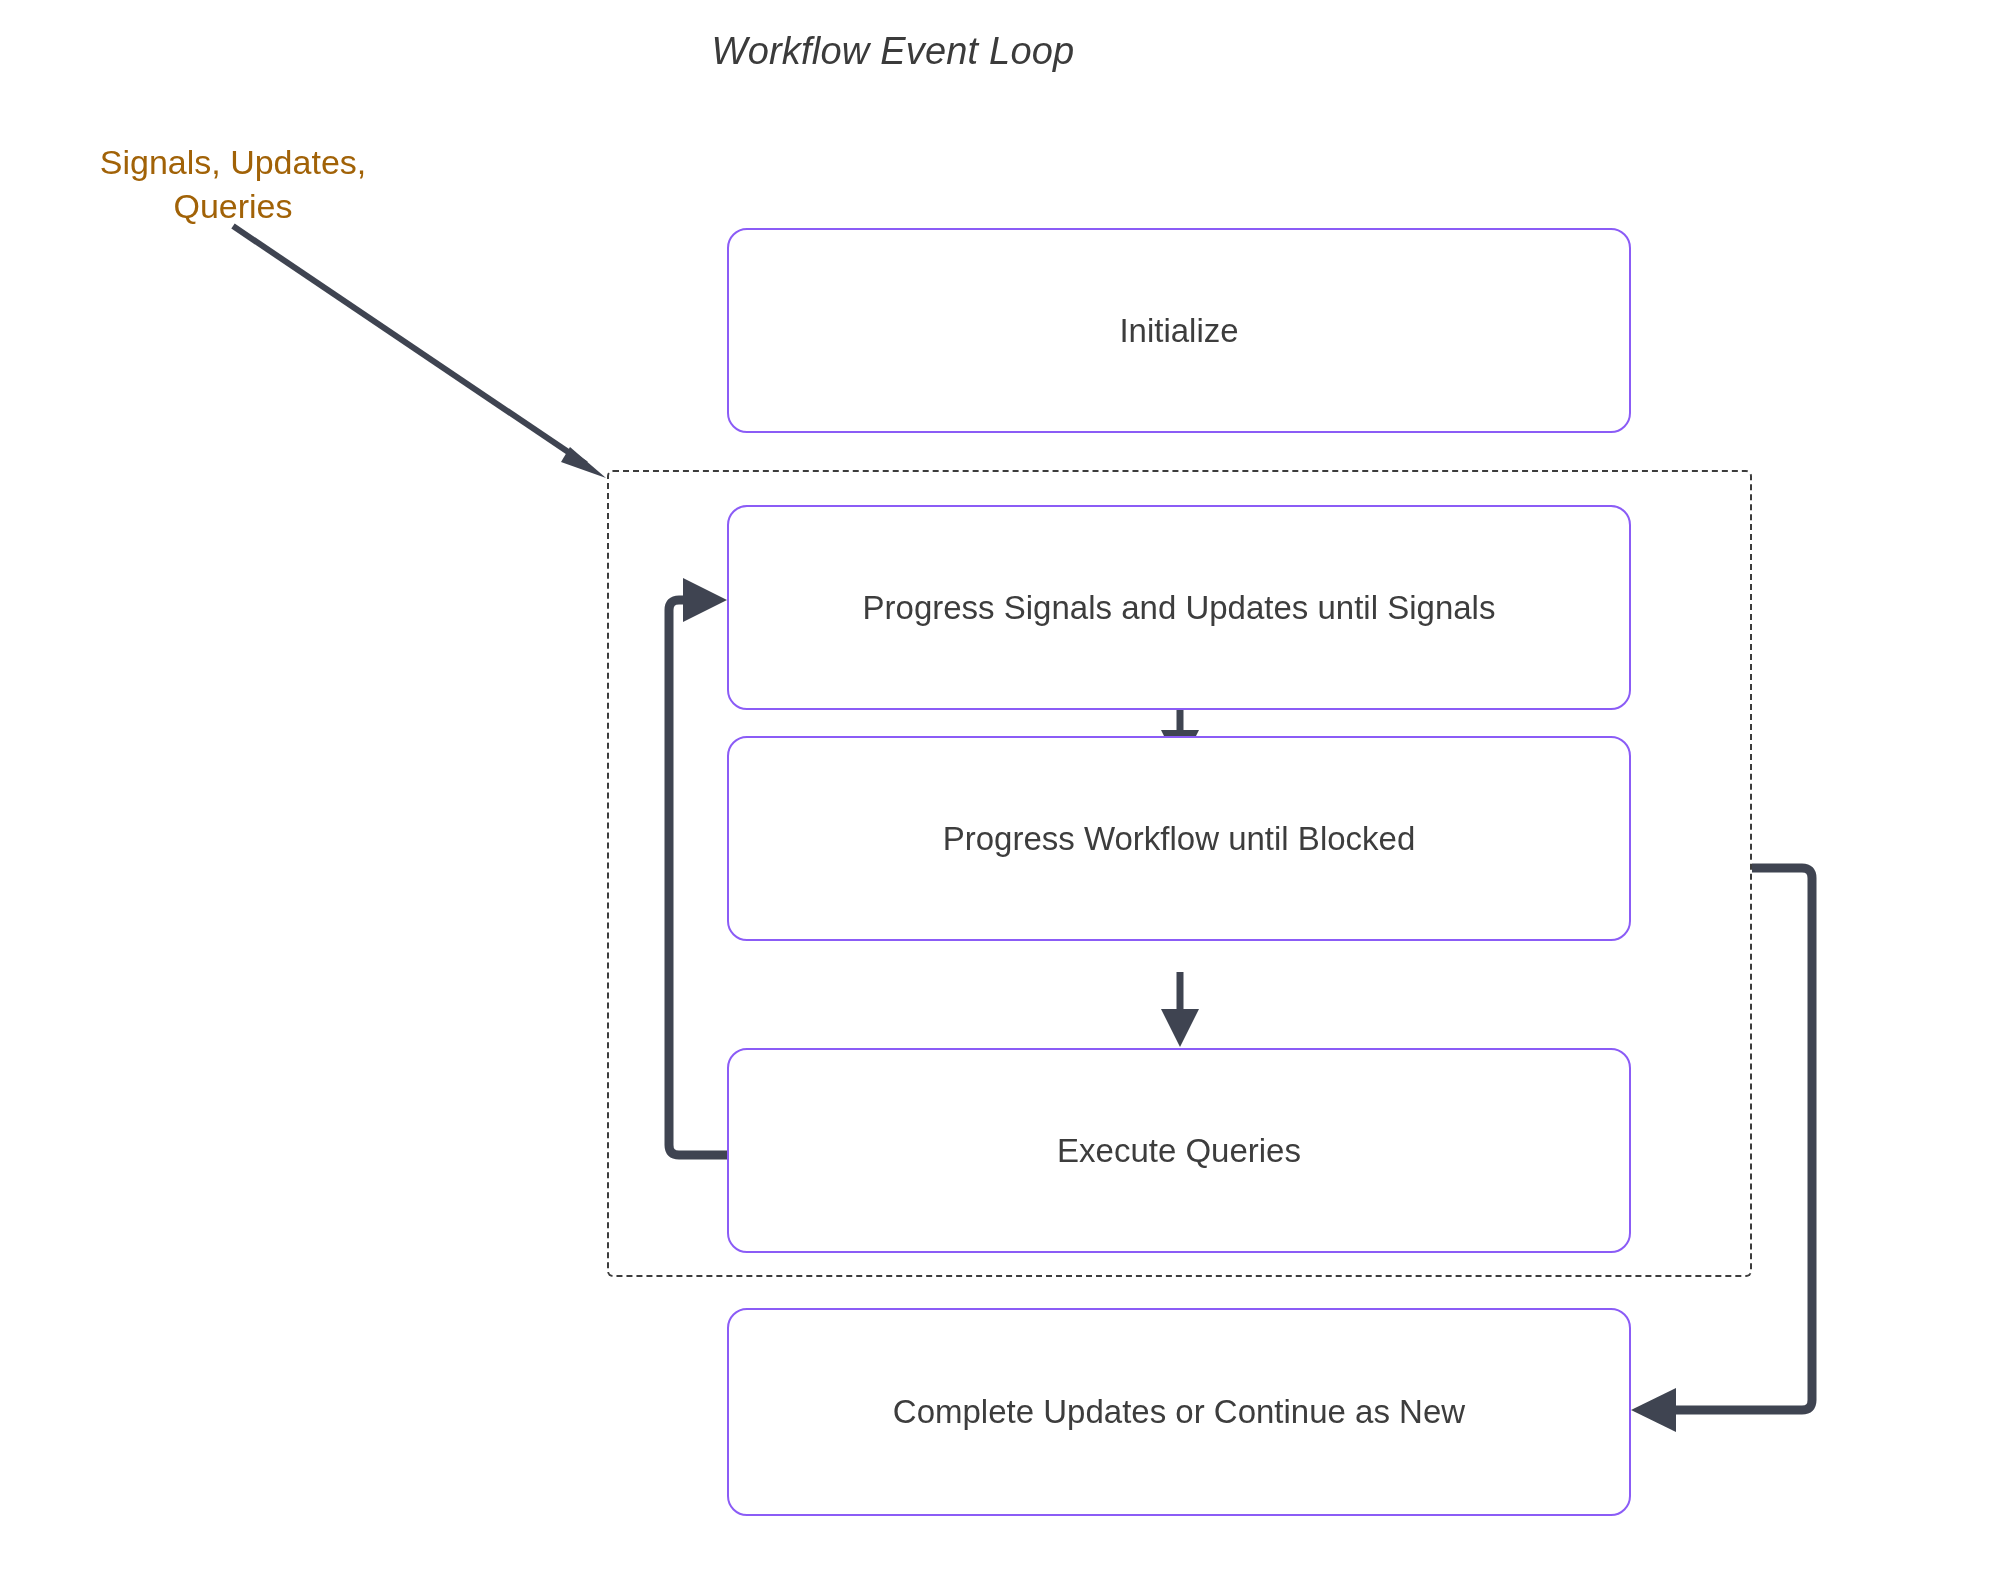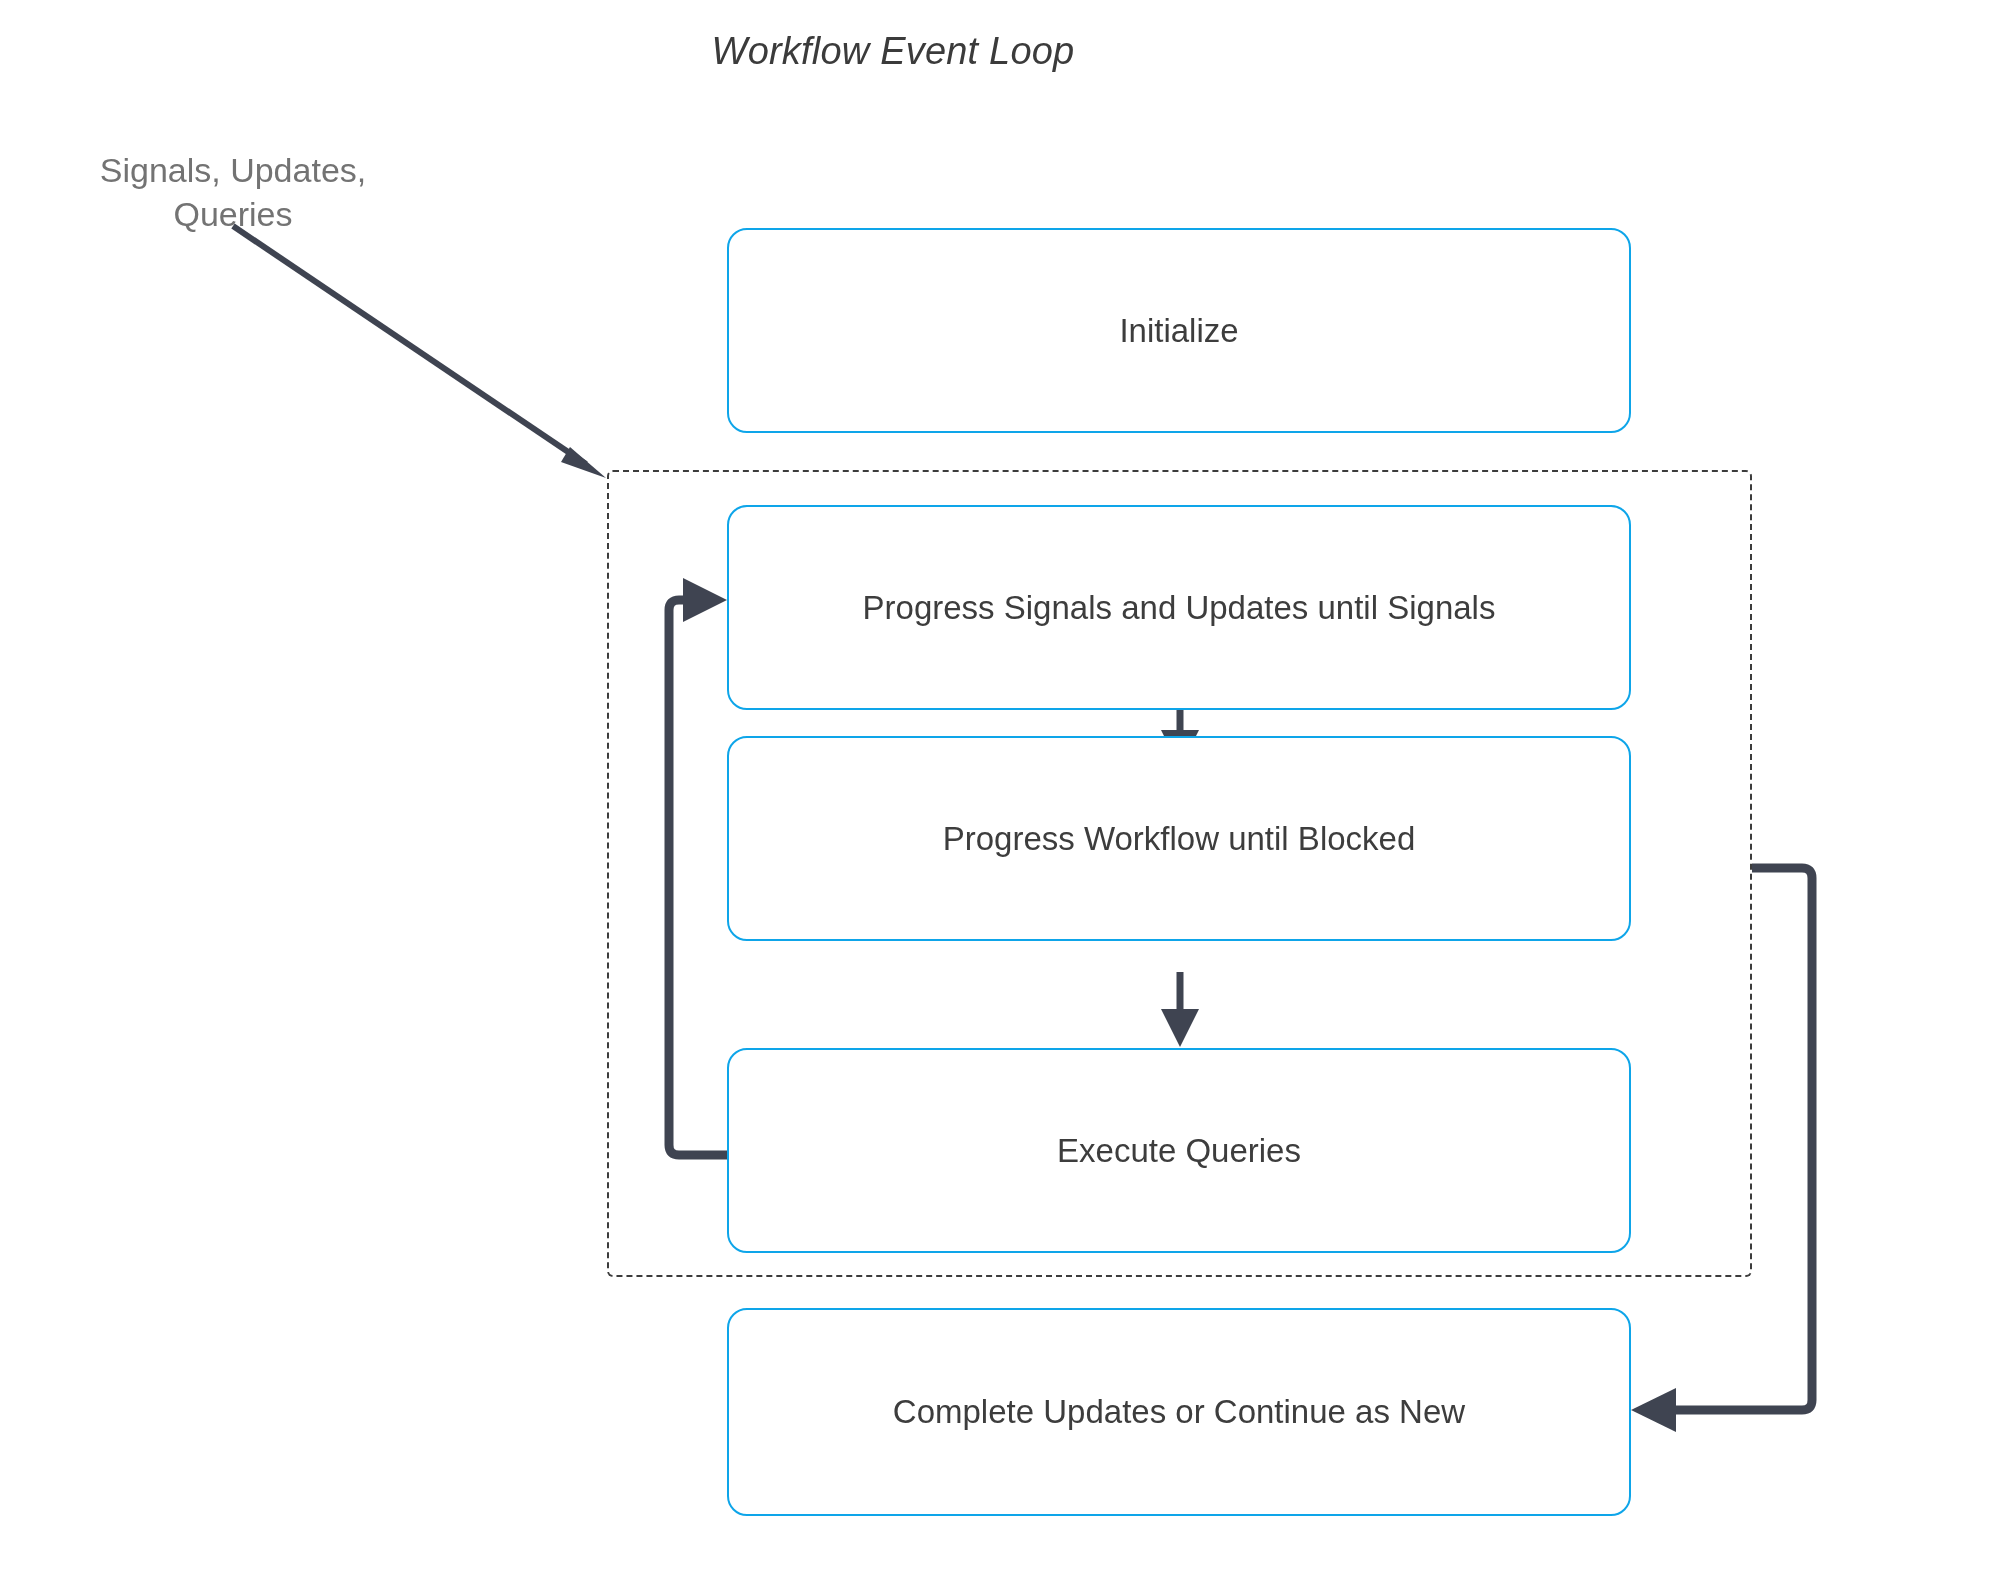--- a/index.html
+++ b/index.html
@@ -41,44 +41,43 @@
   }
 
   .ext-label {
     position: absolute;
     left: 28px;
     top: 140px;
     width: 410px;
     text-align: center;
     font-size: 34px;
     line-height: 44px;
-    color: #737373;
+    color: #a16207;
     white-space: pre-line;
-    margin-top: 8px;
   }
 
   .loop-container {
     position: absolute;
     left: 607px;
     top: 470px;
     width: 1145px;
     height: 807px;
     border: 2px dashed #3c3c3c;
     border-radius: 6px;
     box-sizing: border-box;
     background: transparent;
   }
 
   .node {
     position: absolute;
     left: 727px;
     width: 904px;
     height: 205px;
     box-sizing: border-box;
-    border: 2px solid #0ea5e9;
+    border: 2px solid #8b5cf6;
     border-radius: 20px;
     background: #ffffff;
     display: flex;
     align-items: center;
     justify-content: center;
   }
   .node .node-label {
     font-size: 33px;
     color: #3d3d3d;
     text-align: center;

